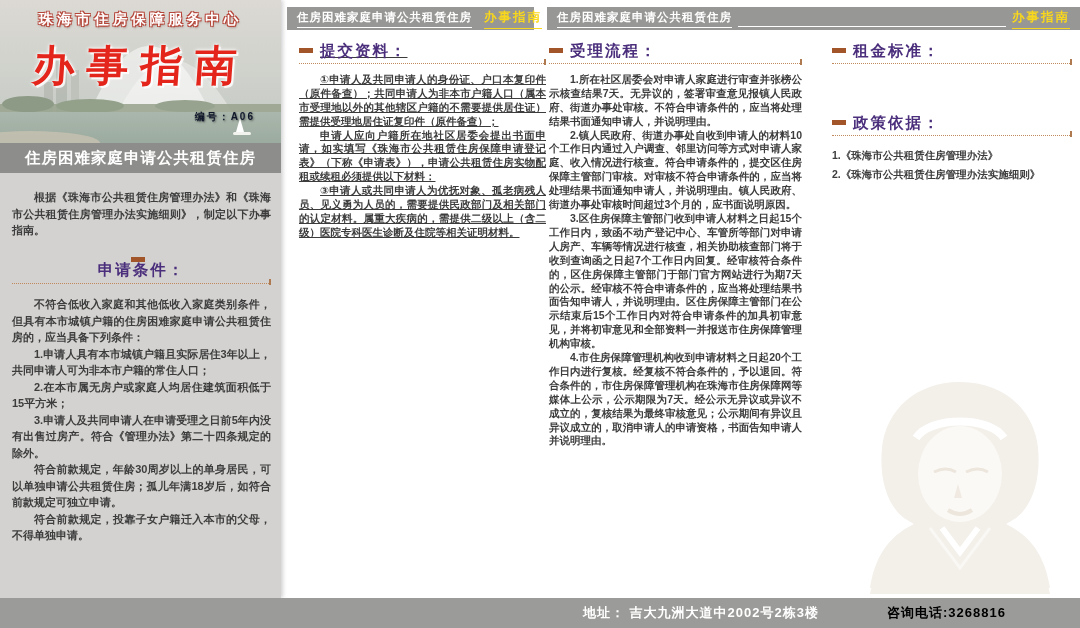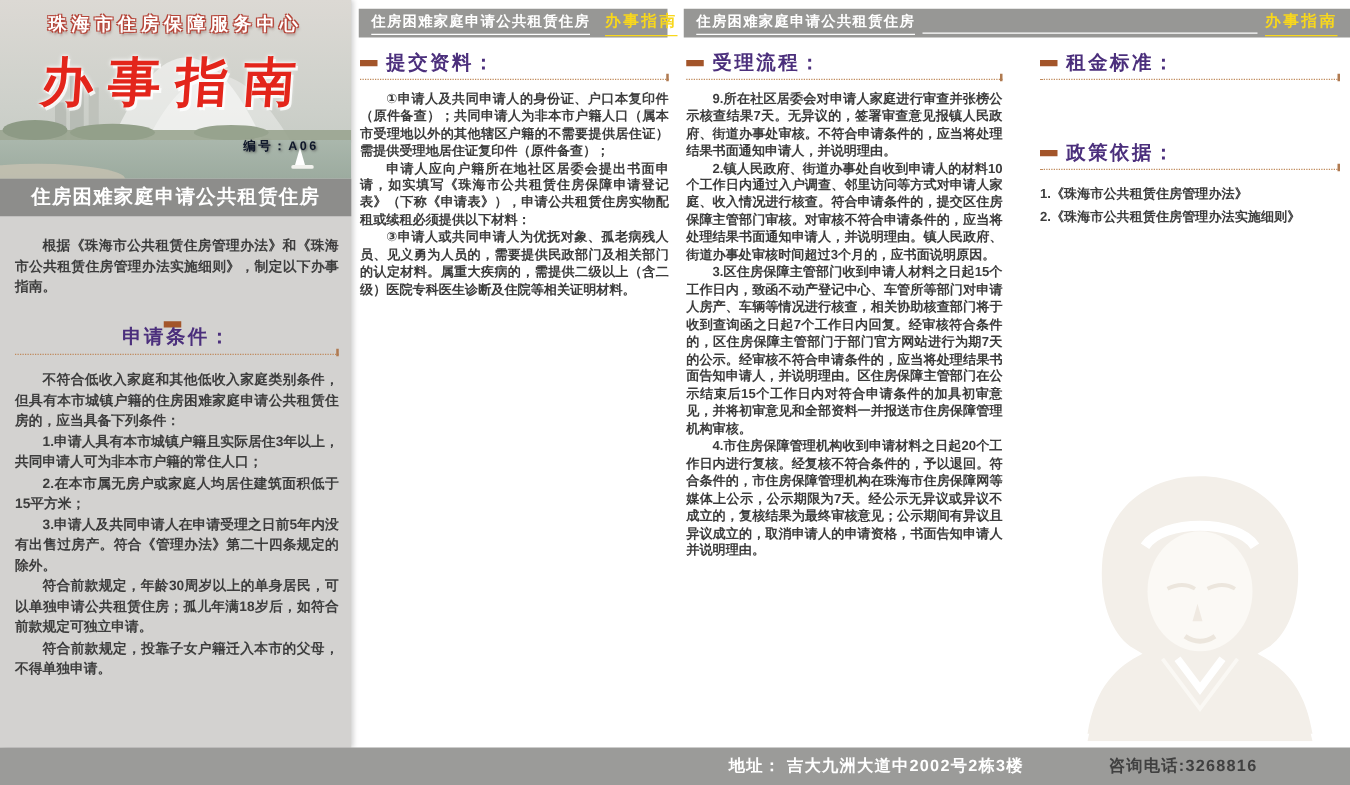--- a/index.html
+++ b/index.html
@@ -44,35 +44,35 @@
               border-bottom:1px solid #ffffff;padding-bottom:2px;white-space:nowrap;}
   .hbar-line{flex:1;height:1px;background:#ffffff;margin:0 6px;transform:translateY(8px);}
   .hbar-badge{color:#f8d71c;font-size:12.5px;font-weight:bold;letter-spacing:2px;
               border-bottom:1px solid #f8d71c;padding-bottom:2px;white-space:nowrap;}
 
   
   .col{position:absolute;top:44px;z-index:1;color:#3c3c3c;font-size:10.5px;line-height:13.9px;
        font-weight:bold;text-align:justify;}
   .col p{margin:0;text-indent:2em;}
   .col .sec-head{margin:0 0 9px 0;}
-  .col2{left:288px;width:247px;}
+  .col2{left:299px;width:247px;text-decoration:underline;}
   .col3{left:549px;width:253px;}
   .col4{left:832px;width:240px;}
   .col4 .rent-text{margin-top:10px;text-indent:0;}
   .policy-block{margin-top:52px;}
   .policy-item{margin:0 0 4px 0;text-indent:0 !important;line-height:19px;}
 
   
   .watermark{position:absolute;right:6px;bottom:30px;z-index:0;}
 
   
   .footer{position:absolute;left:0;top:598px;width:1080px;height:30px;background:#9b9b99;z-index:3;text-decoration:underline;}
   .footer-address{position:absolute;left:583px;top:0;line-height:30px;color:#fff;
                   font-size:13px;font-weight:bold;letter-spacing:1px;}
-  .footer-phone{position:absolute;left:887px;top:0;line-height:30px;color:#404040;
+  .footer-phone{position:absolute;left:887px;top:0;line-height:30px;color:#000000;
                 font-size:13px;font-weight:bold;letter-spacing:1px;}
 </style>
 </head>
 <body>
 
 <div class="page">
 
   <div class="left-panel">
     <div class="photo">
       <svg width="281" height="143" viewBox="0 0 281 143">
@@ -141,21 +141,21 @@
     <p>①申请人及共同申请人的身份证、户口本复印件（原件备查）；共同申请人为非本市户籍人口（属本市受理地以外的其他辖区户籍的不需要提供居住证）需提供受理地居住证复印件（原件备查）；</p>
     <p>申请人应向户籍所在地社区居委会提出书面申请，如实填写《珠海市公共租赁住房保障申请登记表》（下称《申请表》），申请公共租赁住房实物配租或续租必须提供以下材料：</p>
     <p>③申请人或共同申请人为优抚对象、孤老病残人员、见义勇为人员的，需要提供民政部门及相关部门的认定材料。属重大疾病的，需提供二级以上（含二级）医院专科医生诊断及住院等相关证明材料。</p>
   </div>
 
   <div class="col col3">
     <div class="sec-head">
       <span class="sec-dash"></span>
       <span class="sec-title">受理流程：</span>
     </div>
-    <p>9.所在社区居委会对申请人家庭进行审查并张榜公示核查结果7天。无异议的，签署审查意见报镇人民政府、街道办事处审核。不符合申请条件的，应当将处理结果书面通知申请人，并说明理由。</p>
+    <p>1.所在社区居委会对申请人家庭进行审查并张榜公示核查结果7天。无异议的，签署审查意见报镇人民政府、街道办事处审核。不符合申请条件的，应当将处理结果书面通知申请人，并说明理由。</p>
     <p>2.镇人民政府、街道办事处自收到申请人的材料10个工作日内通过入户调查、邻里访问等方式对申请人家庭、收入情况进行核查。符合申请条件的，提交区住房保障主管部门审核。对审核不符合申请条件的，应当将处理结果书面通知申请人，并说明理由。镇人民政府、街道办事处审核时间超过3个月的，应书面说明原因。</p>
     <p>3.区住房保障主管部门收到申请人材料之日起15个工作日内，致函不动产登记中心、车管所等部门对申请人房产、车辆等情况进行核查，相关协助核查部门将于收到查询函之日起7个工作日内回复。经审核符合条件的，区住房保障主管部门于部门官方网站进行为期7天的公示。经审核不符合申请条件的，应当将处理结果书面告知申请人，并说明理由。区住房保障主管部门在公示结束后15个工作日内对符合申请条件的加具初审意见，并将初审意见和全部资料一并报送市住房保障管理机构审核。</p>
     <p>4.市住房保障管理机构收到申请材料之日起20个工作日内进行复核。经复核不符合条件的，予以退回。符合条件的，市住房保障管理机构在珠海市住房保障网等媒体上公示，公示期限为7天。经公示无异议或异议不成立的，复核结果为最终审核意见；公示期间有异议且异议成立的，取消申请人的申请资格，书面告知申请人并说明理由。</p>
   </div>
 
   <div class="col col4">
     <div class="sec-head">
       <span class="sec-dash"></span>
       <span class="sec-title">租金标准：</span>
     </div>

